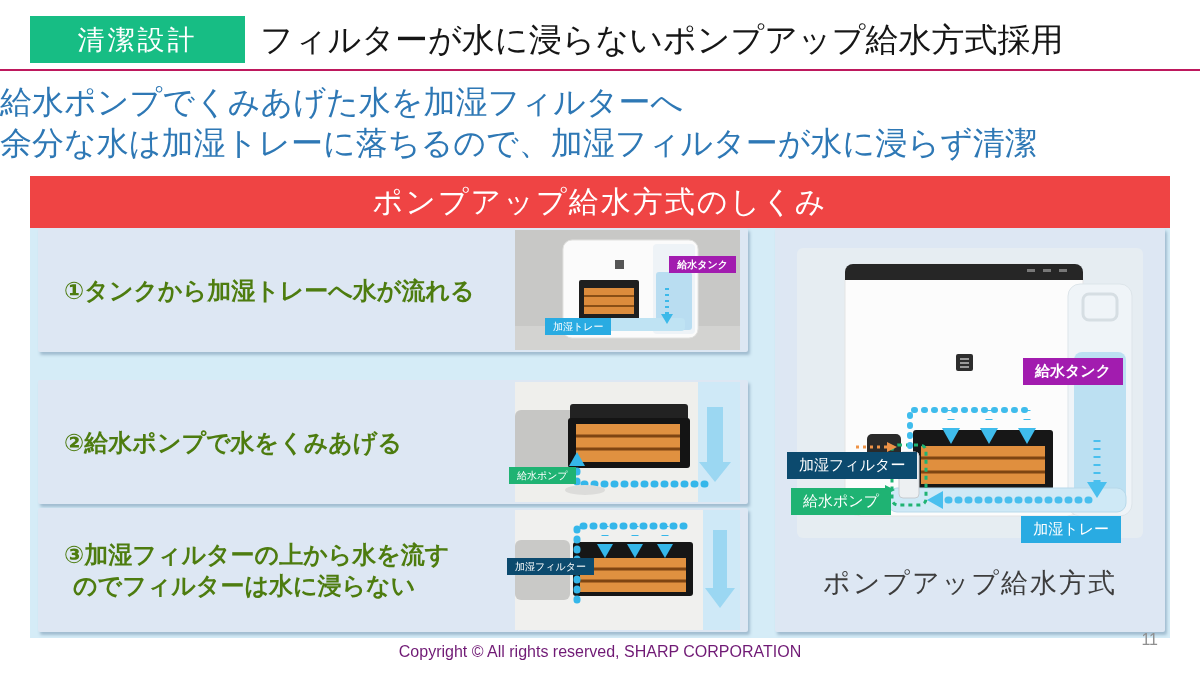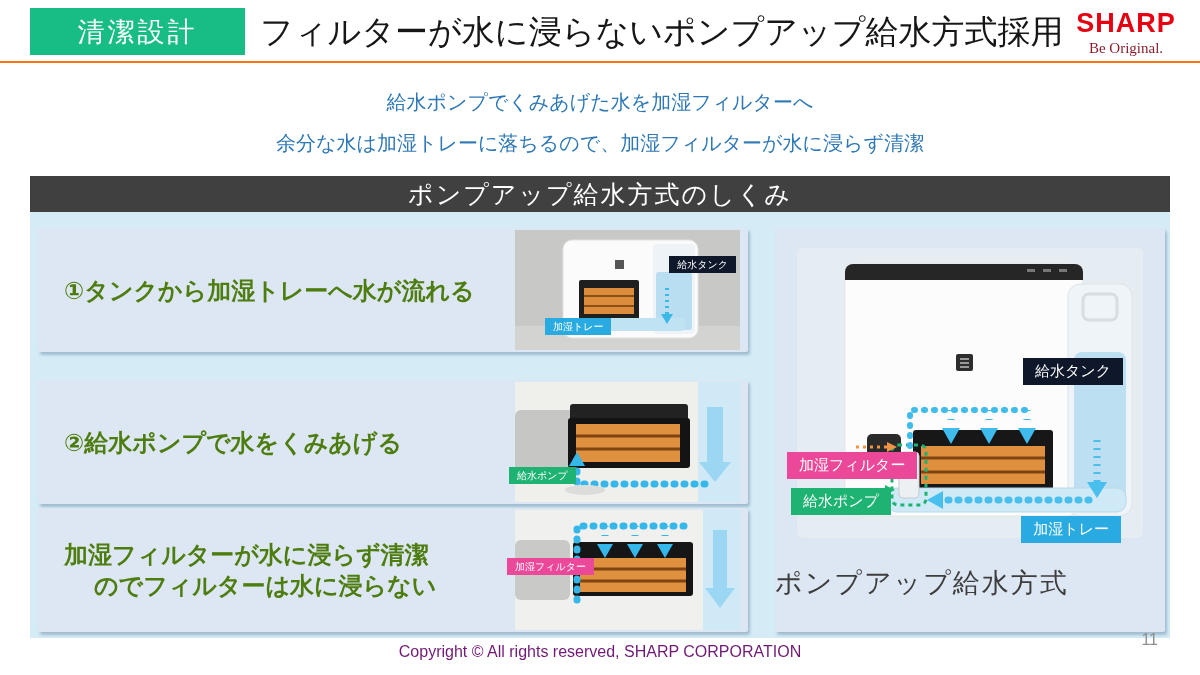--- a/index.html
+++ b/index.html
@@ -3,89 +3,85 @@
 <meta charset="utf-8">
 <style>
   * { margin:0; padding:0; box-sizing:border-box; }
   html,body { width:1200px; height:675px; }
   body {
     font-family:"Liberation Sans","DejaVu Sans",sans-serif;
     background:#ffffff; position:relative; overflow:hidden;
   }
 
   
-  .header { position:absolute; left:0; top:0; width:1200px; height:63px;
-            border-bottom:2px solid #f97316; background:#fff; }
+  .header { position:absolute; left:0; top:8px; width:1200px; height:63px;
+            border-bottom:2px solid #be185d; background:#fff; }
   .clean-badge { position:absolute; left:30px; top:8px; width:215px; height:47px;
             background:#17bd84; color:#fff; font-size:27px; letter-spacing:3px;
             display:flex; align-items:center; justify-content:center; }
   .slide-title { position:absolute; left:260px; top:5px; width:800px; height:54px;
             color:#161616; font-size:33px; font-weight:500;
             display:flex; align-items:center; white-space:nowrap; }
   .logo-box { position:absolute; right:14px; top:8px; width:120px; text-align:center; }
   .logo-sharp { color:#e60012; font-size:27px; font-weight:bold; letter-spacing:1px;
             font-family:"Liberation Sans",sans-serif; transform:scaleY(1.05); }
   .logo-tagline { color:#8a1e2d; font-size:15px; font-family:"Liberation Serif","DejaVu Serif",serif; margin-top:1px; }
 
   
-  .lead { position:absolute; left:0; top:82px; width:1200px; text-align:center;
-          color:#2e78b5; font-size:20px; font-weight:500; line-height:41px; }
+  .lead { position:absolute; left:0; top:82px; width:1200px; text-align:left;
+          color:#2e78b5; font-size:32px; font-weight:500; line-height:41px; }
 
   
   .panel { position:absolute; left:30px; top:176px; width:1140px; height:462px;
            background:#d5ecf7; }
-  .panel-title { position:absolute; left:0; top:0; width:1140px; height:36px;
-           background:#404040; color:#fff; font-size:25px; letter-spacing:2px;
+  .panel-title { position:absolute; left:0; top:0; width:1140px; height:52px;
+           background:#ef4444; color:#fff; font-size:30px; letter-spacing:2px;
            display:flex; align-items:center; justify-content:center; }
 
   .step-row { position:absolute; left:8px; width:710px; height:124px;
            background:#dde7f3; border-radius:2px;
            box-shadow:2px 3px 3px rgba(98,130,160,0.45);
            display:flex; align-items:center; }
   .step-row .step-text { padding-left:26px; color:#4d7c0f; font-size:24px;
            font-weight:600; line-height:31px; }
-  .step-indent { display:block; margin-left:30px; }
+  .step-indent { display:block; margin-left:9px; }
   .step-img { position:absolute; right:8px; top:2px; width:225px; height:120px; }
   .step-img svg { position:absolute; left:0; top:0; }
 
   .row1 { top:52px; } .row2 { top:204px; } .row3 { top:332px; }
 
   
   .mini-badge { position:absolute; color:#fff; font-size:10px; line-height:11px;
            padding:3px 8px; white-space:nowrap; z-index:3; }
-  .bg-blue  { background:#0f172a; }
+  .bg-blue  { background:#a21caf;font-weight:bold; }
   .bg-cyan  { background:#29abe2;margin-left:36px; }
   .bg-green { background:#1fb373; }
-  .bg-orange{ background:#ec4899;text-align:right; }
+  .bg-orange{ background:#0c4a6e;text-align:right; }
 
   
   .diagram-panel { position:absolute; left:745px; top:52px; width:390px; height:404px;
            background:#dde7f3; border-radius:2px;
            box-shadow:2px 3px 3px rgba(98,130,160,0.45); }
   .diagram-svg { position:absolute; left:0; top:14px; }
   .diag-badge { position:absolute; color:#fff; font-size:15px; padding:4px 12px;
            white-space:nowrap; z-index:3; }
-  .diag-caption { position:absolute; left:0; top:337px; width:390px; 
+  .diag-caption { position:absolute; left:0; top:337px; width:390px; text-align:center;
            color:#3d3d3d; font-size:27px; font-weight:500; letter-spacing:2px; }
 
   
   .footer-copy { position:absolute; left:0; top:643px; width:1200px; text-align:center;
            color:#701a75; font-size:16px; }
   .page-num { position:absolute; right:42px; top:631px; color:#8f8f8f; font-size:16px; }
 </style>
 </head>
 <body>
 
 <div class="header">
   <div class="clean-badge">清潔設計</div>
   <div class="slide-title">フィルターが水に浸らないポンプアップ給水方式採用</div>
-  <div class="logo-box">
-    <div class="logo-sharp">SHARP</div>
-    <div class="logo-tagline">Be Original.</div>
-  </div>
 </div>
 
 <div class="lead">
   <div>給水ポンプでくみあげた水を加湿フィルターへ</div>
   <div>余分な水は加湿トレーに落ちるので、加湿フィルターが水に浸らず清潔</div>
 </div>
 
 <div class="panel">
   <div class="panel-title">ポンプアップ給水方式のしくみ</div>
 
@@ -130,21 +126,21 @@
         <path d="M190,102 H62 V84" fill="none" stroke="#35b7ea" stroke-width="7" stroke-linecap="round" stroke-dasharray="1,9"></path>
         <polygon points="54,84 70,84 62,70" fill="#35b7ea"></polygon>
         <ellipse cx="70" cy="108" rx="20" ry="5" fill="#dcdcda"></ellipse>
       </svg>
       <span class="mini-badge bg-green" style="left:-6px; bottom:18px;">給水ポンプ</span>
     </div>
   </div>
 
   <div class="step-row row3">
     <div class="step-text">
-      <span>加湿フィルターが水に浸らず清潔</span>
+      <span>③加湿フィルターの上から水を流す</span>
       <span class="step-indent">のでフィルターは水に浸らない</span>
     </div>
     <div class="step-img">
       <svg width="225" height="120" viewBox="0 0 225 120">
         <rect x="0" y="0" width="225" height="120" fill="#f0f0ee"></rect>
         <rect x="0" y="30" width="55" height="60" rx="6" fill="#c9c9c7"></rect>
         <rect x="188" y="0" width="37" height="120" fill="#cfe9f7"></rect>
         <polygon points="198,20 212,20 212,78 220,78 205,98 190,78 198,78" fill="#9bd7f2"></polygon>
         <rect x="58" y="32" width="120" height="54" rx="3" fill="#161616"></rect>
         <rect x="65" y="48" width="106" height="34" fill="#e09140"></rect>

